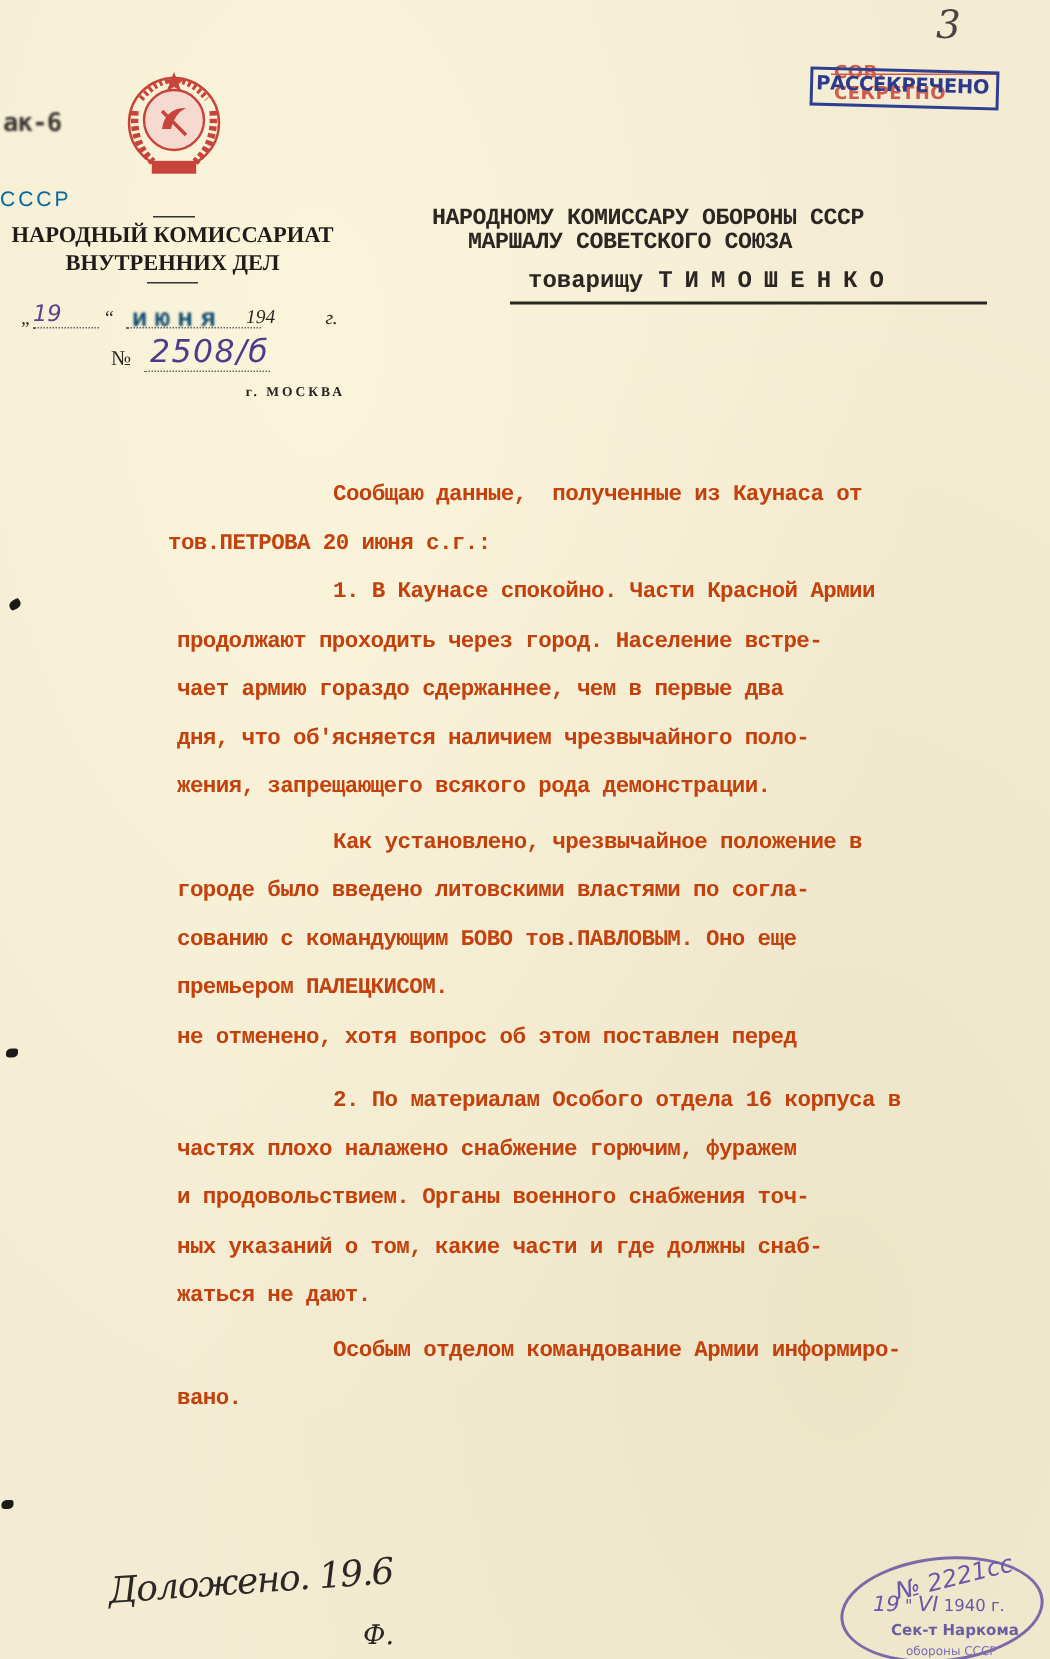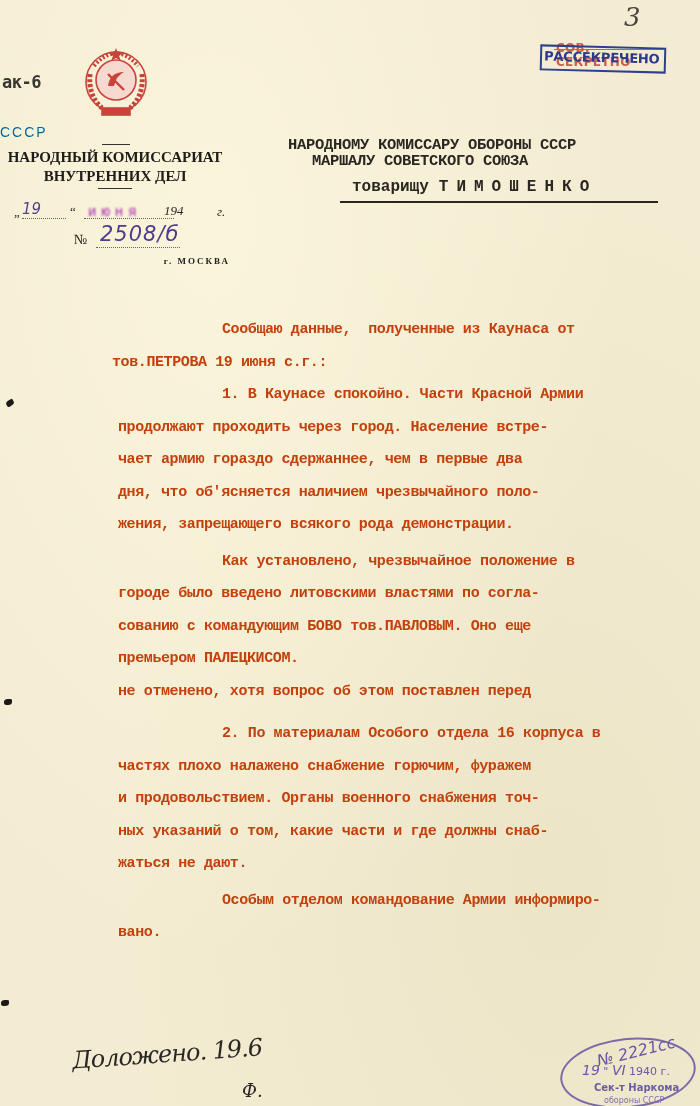--- a/index.html
+++ b/index.html
@@ -27,22 +27,22 @@
   .commissariat { left: 0; width: 230px; top: 148px; text-align: center;
     font-family: "Liberation Serif", serif; font-weight: bold; font-size: 15px; line-height: 19px; color: #1e1b18; }
   .rule2 { left: 98px; top: 188px; width: 34px; height: 1px; background: #333; }
 
   .date-row { left: 14px; top: 202px; width: 210px; height: 22px; font-family: "Liberation Serif", serif; font-size: 13px; }
   .date-row .q1 { position: absolute; left: 0; top: 2px; }
   .date-row .day { position: absolute; left: 8px; top: -2px; font-family: "DejaVu Sans", sans-serif; font-style: italic;
     font-size: 15px; color: #5a3f8a; }
   .date-row .dots1 { position: absolute; left: 8px; top: 16px; width: 44px; border-bottom: 1px dotted #666; }
   .date-row .q2 { position: absolute; left: 56px; top: 2px; }
-  .date-row .month { position: absolute; left: 74px; top: 2px; font-family: "Liberation Mono", monospace; font-weight: normal;
-    letter-spacing: 5px; color: #a21caf; filter: blur(0.8px); font-size: 14px; }
+  .date-row .month { position: absolute; left: 74px; top: 2px; font-family: "Liberation Mono", monospace; font-weight: bold;
+    letter-spacing: 5px; color: #0c4a6e; filter: blur(0.8px); font-size: 17px; }
   .date-row .dots2 { position: absolute; left: 70px; top: 16px; width: 90px; border-bottom: 1px dotted #666; }
   .date-row .year { position: absolute; left: 150px; top: 1px; font-style: italic; text-align: right; }
   .date-row .g { position: absolute; left: 203px; top: 2px; font-style: italic; }
 
   .number-row { left: 74px; top: 224px; width: 140px; height: 28px; }
   .number-row .sign { position: absolute; left: 0; top: 8px; font-family: "Liberation Serif", serif; font-size: 14px; }
   .number-row .dots { position: absolute; left: 22px; top: 23px; width: 84px; border-bottom: 1px dotted #666; }
   .number-row .num { position: absolute; left: 26px; top: -2px; font-family: "DejaVu Sans", sans-serif; font-style: italic;
     font-size: 21px; color: #4c3d8a; letter-spacing: 1px; }
 
@@ -153,21 +153,21 @@
   <div>НАРОДНОМУ КОМИССАРУ ОБОРОНЫ СССР</div>
   <div class="l2">МАРШАЛУ СОВЕТСКОГО СОЮЗА</div>
 </div>
 <div class="abs addressee">
   <span>товарищу</span><span class="spaced">ТИМОШЕНКО</span>
 </div>
 <div class="abs addressee-rule"></div>
 
 <div class="abs body-text">
   <p class="indent" style="margin-top:0">Сообщаю данные,  полученные из Каунаса от</p>
-  <p style="margin-left:-6px">тов.ПЕТРОВА 19 июня с.г.:</p>
+  <p style="margin-left:-6px">тов.ПЕТРОВА 20 июня с.г.:</p>
   <p class="indent" style="">1. В Каунасе спокойно. Части Красной Армии</p>
   <p>продолжают проходить через город. Население встре-</p>
   <p>чает армию гораздо сдержаннее, чем в первые два</p>
   <p>дня, что об'ясняется наличием чрезвычайного поло-</p>
   <p>жения, запрещающего всякого рода демонстрации.</p>
   <p class="indent" style="margin-top:4px">Как установлено, чрезвычайное положение в</p>
   <p>городе было введено литовскими властями по согла-</p>
   <p>сованию с командующим БОВО тов.ПАВЛОВЫМ. Оно еще</p>
   <p>премьером ПАЛЕЦКИСОМ.</p>
   <p>не отменено, хотя вопрос об этом поставлен перед</p>

